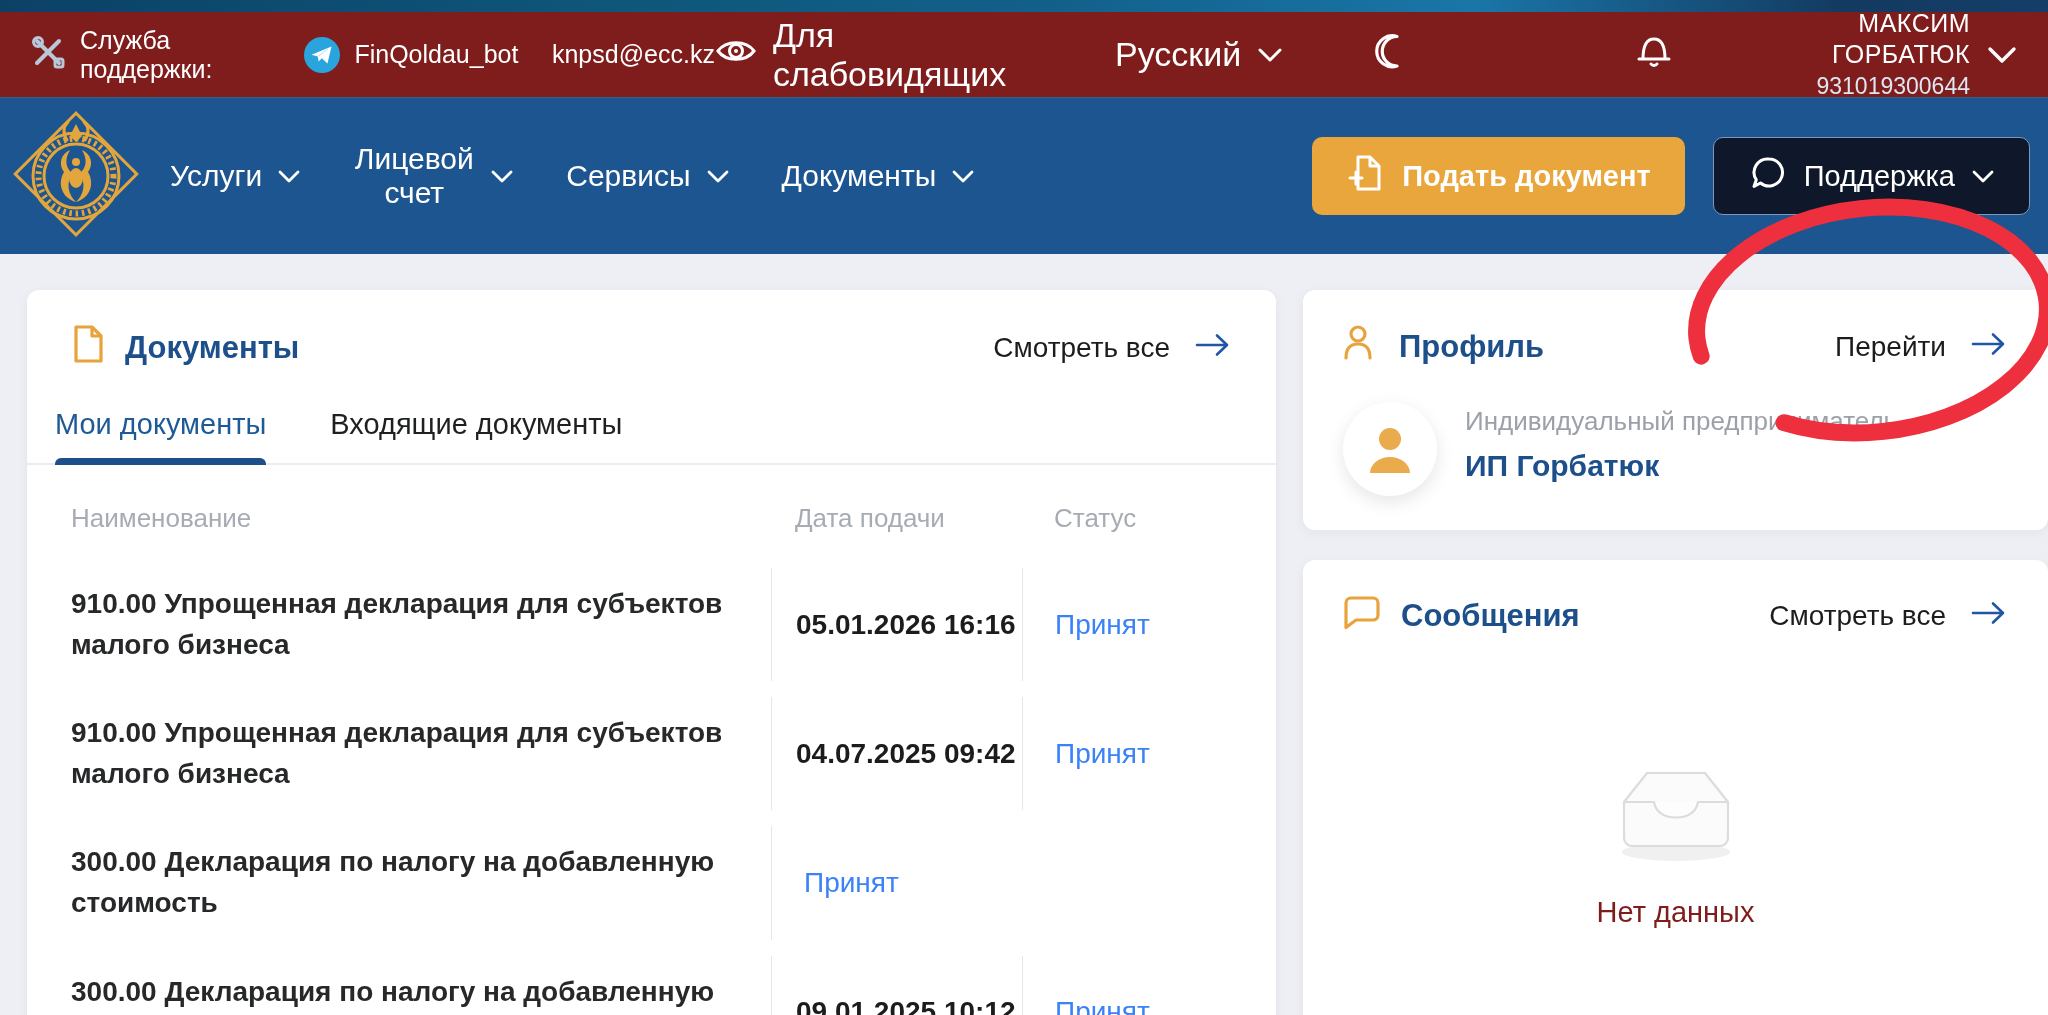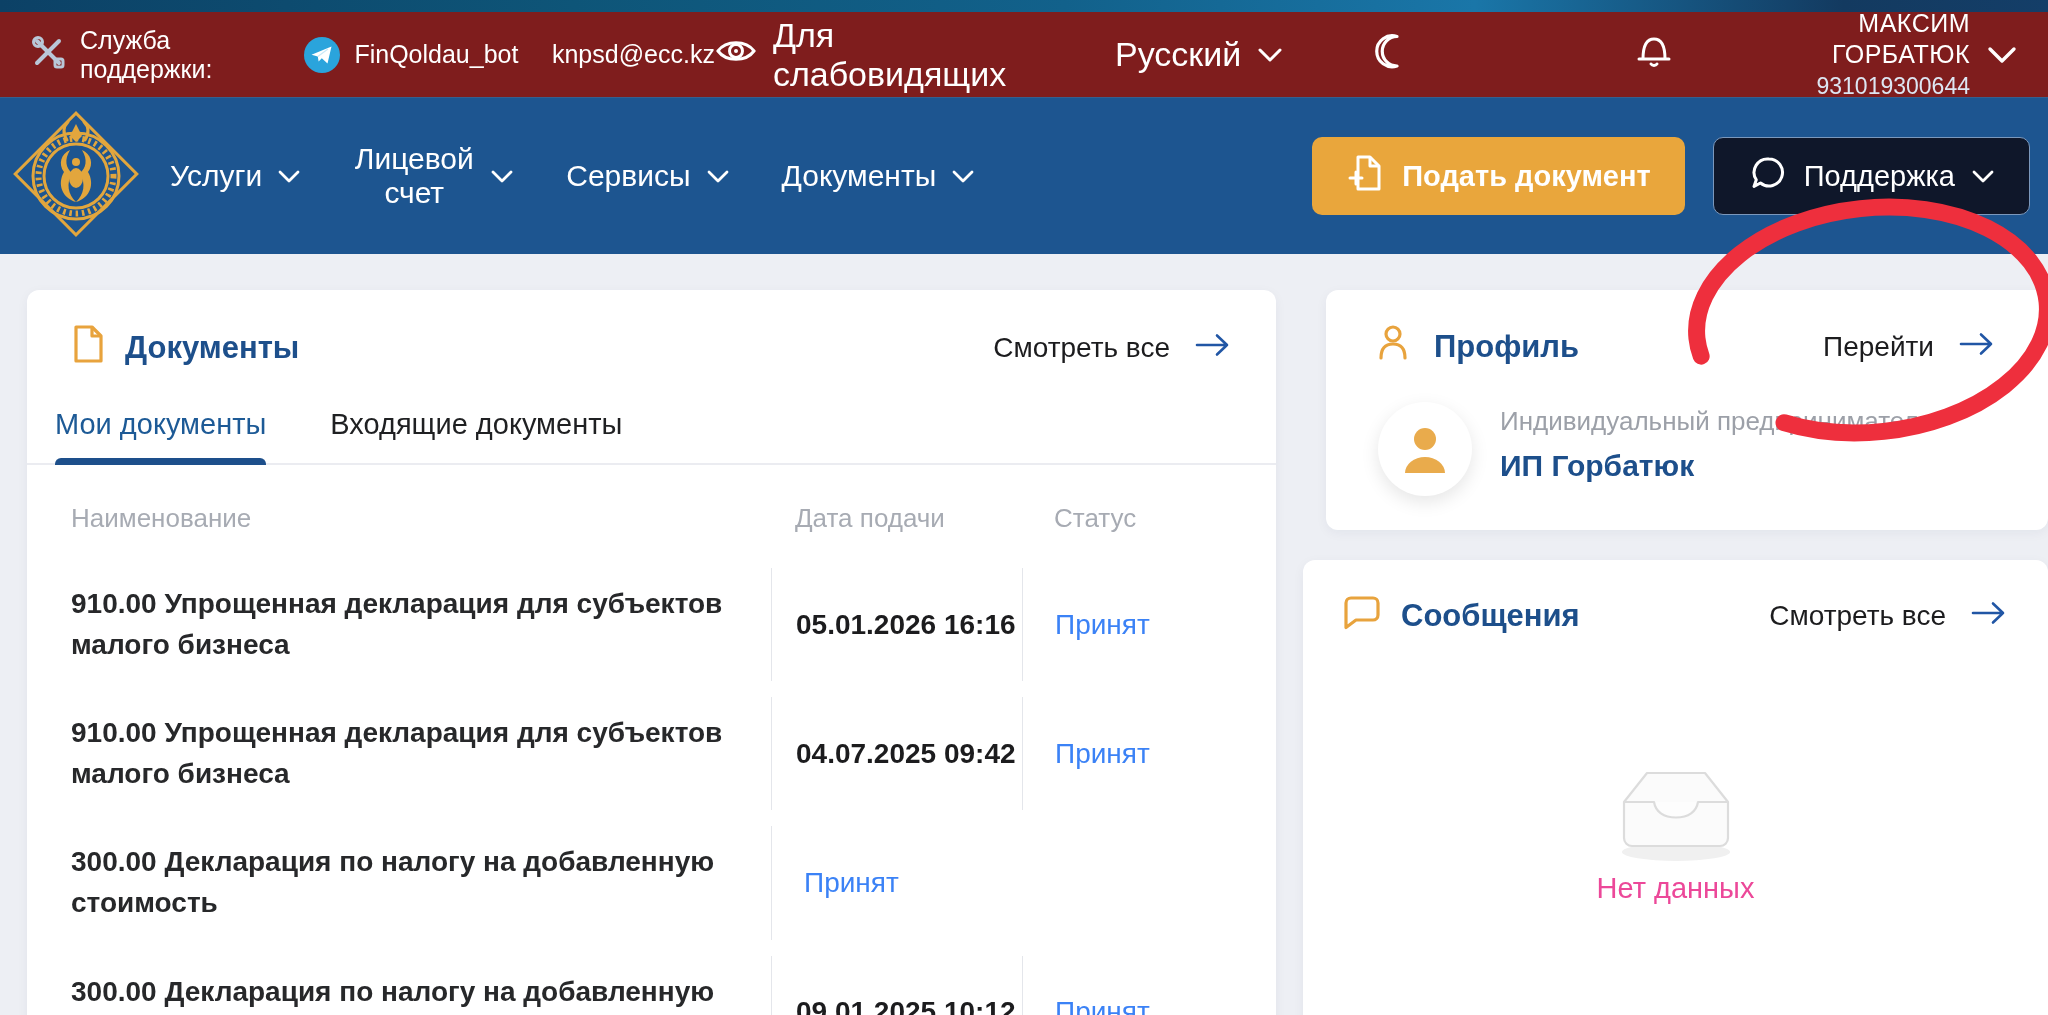--- a/index.html
+++ b/index.html
@@ -53,30 +53,30 @@
   .thead { display:grid; grid-template-columns:700px 251px 1fr; padding-top:38px; color:#a7abb3; font-size:26px; }
   .thead .hc2 { padding-left:24px; }
   .thead .hc3 { padding-left:32px; }
   .tbody { margin-top:34px; }
   .t-row { display:grid; grid-template-columns:700px 251px 1fr; margin-bottom:16px; cursor:pointer; }
   .name-cell { padding:16px 46px 16px 0; font-size:28px; font-weight:600; color:#27282a; line-height:1.45; display:flex; align-items:center; }
   .date-cell { border-left:1px solid #e4e6eb; padding-left:24px; display:flex; align-items:center; font-size:28px; font-weight:700; color:#1c1c1e; }
   .status-cell { border-left:1px solid #e4e6eb; padding-left:32px; display:flex; align-items:center; font-size:28px; font-weight:500; color:#3b82f6; }
 
   .right-col { width:745px; display:flex; flex-direction:column; gap:30px; }
-  .profile-card { height:240px; padding:34px 52px;margin-left:23px; }
+  .profile-card { height:240px; padding:34px 40px; }
   .p-body { display:flex; align-items:flex-start; margin-top:32px; }
   .avatar { width:94px; height:94px; border-radius:50%; background:#fff; box-shadow:0 6px 18px rgba(0,0,0,.10); display:flex; align-items:center; justify-content:center; flex:0 0 auto; }
   .p-info { margin-left:28px; padding-top:4px; }
   .p-type { color:#9ca0a8; font-size:26px; }
   .p-name { color:#1d4f8b; font-size:30px; font-weight:700; margin-top:12px; }
 
   .messages-card { height:480px; padding:34px 40px; }
   .m-empty { margin-top:104px; display:flex; flex-direction:column; align-items:center; }
-  .m-empty-text { font-size:29px; color:#ec4899; }
+  .m-empty-text { margin-top:24px; font-size:29px; color:#7f1d1d; }
 
   .annotation { position:absolute; left:0; top:0; z-index:60; pointer-events:none; }
 </style>
 </head>
 <body>
 
 <div class="page">
 
   <div class="topstrip"></div>
 

